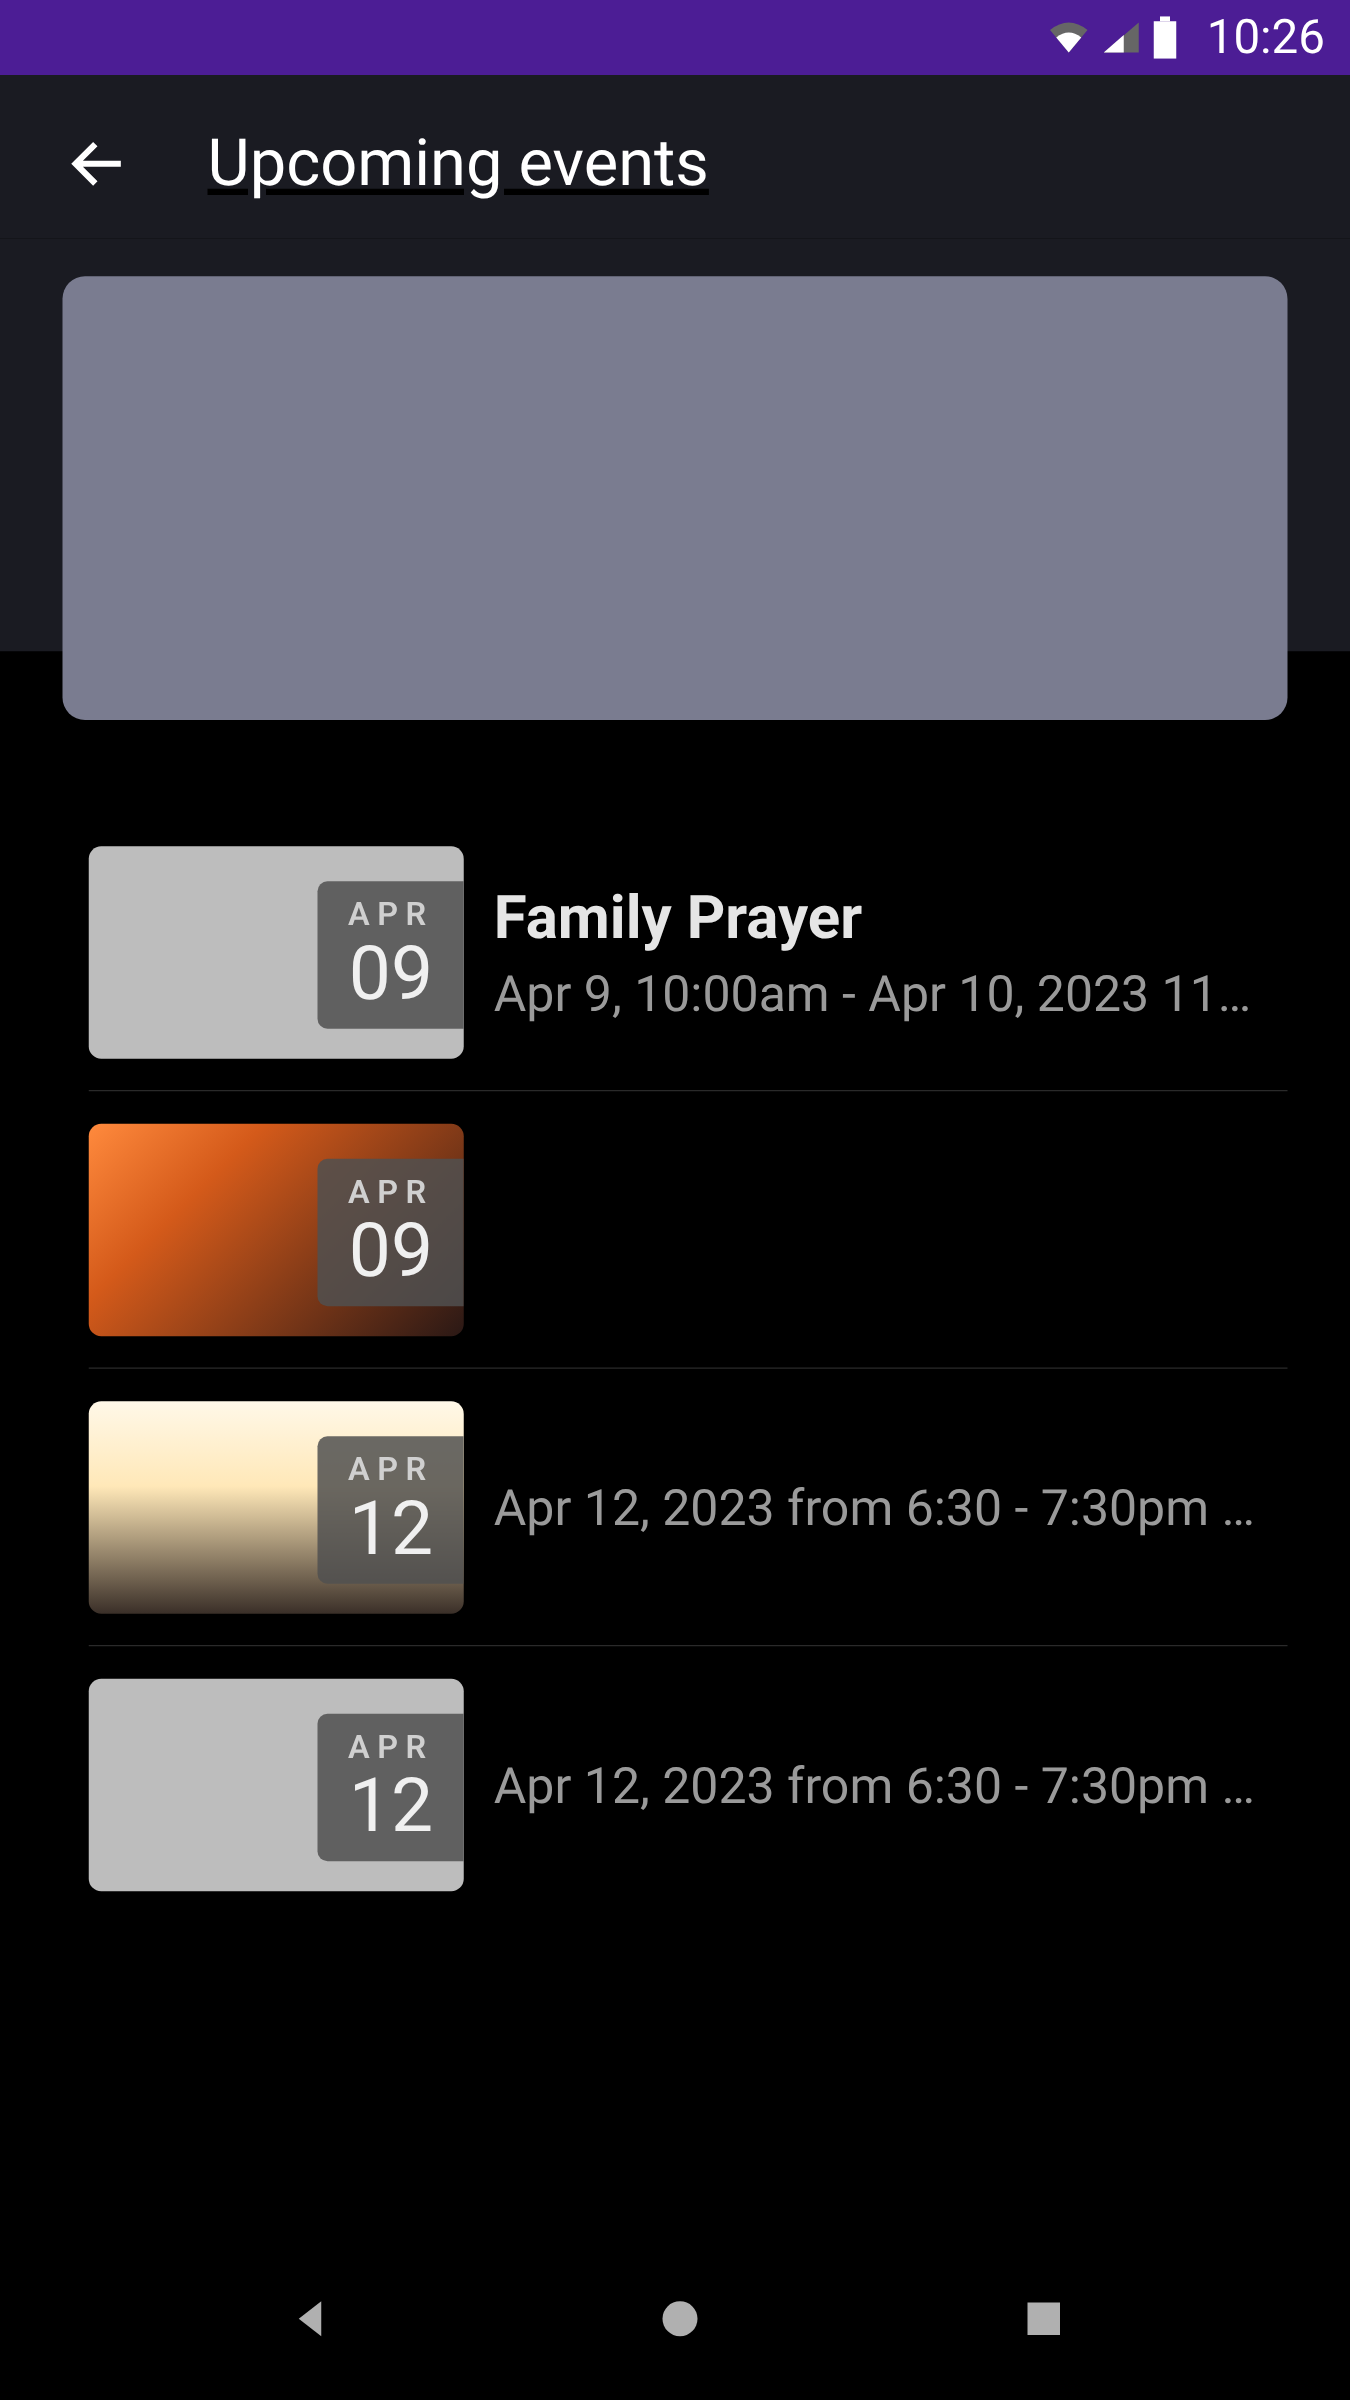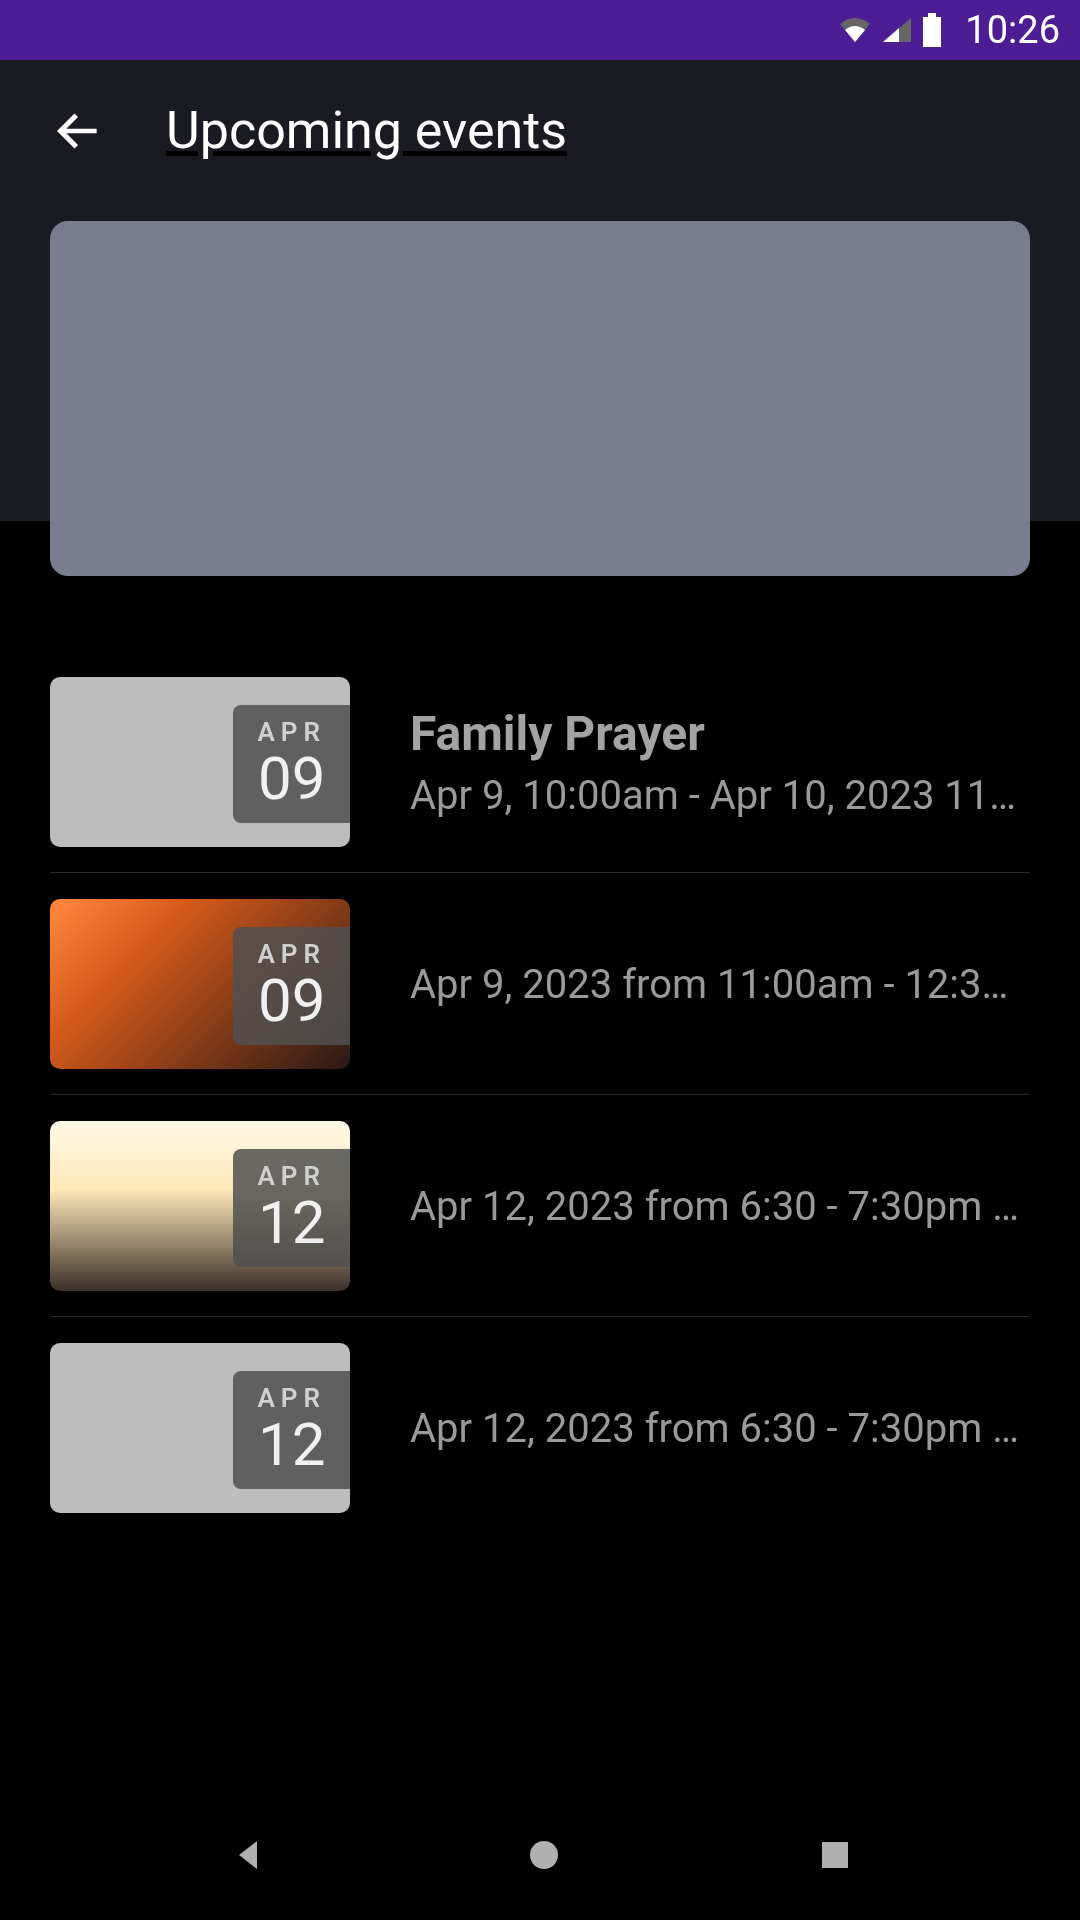--- a/index.html
+++ b/index.html
@@ -71,23 +71,24 @@
       border-radius: 18px;
     }
     .events-list {
       background: #000;
       padding-top: 130px;
     }
     .event-item {
       display: flex;
       align-items: center;
       padding: 26px 50px 26px 50px;
-      gap: 60px;
+      gap: 24px;
       position: relative;
       cursor: pointer;
+      margin-left: 21px;
     }
     .event-item::after {
       content: '';
       position: absolute;
       bottom: 0;
       left: 50px;
       right: 50px;
       height: 1px;
       background: #2a2a2a;
     }
@@ -130,21 +131,21 @@
       font-size: 60px;
       font-weight: 400;
       line-height: 1;
       margin-top: 2px;
     }
     .event-info {
       flex: 1;
       min-width: 0;
     }
     .event-title {
-      color: #a3a3a3;
+      color: #e5e5e5;
       font-size: 48px;
       font-weight: 700;
       margin-bottom: 10px;
     }
     .event-subtitle {
       color: #9a9a9a;
       font-size: 40px;
       font-weight: 400;
       white-space: nowrap;
       overflow: hidden;
@@ -226,21 +227,20 @@
   </div>
 
   <div class="event-item">
     <div class="event-thumb worship-bg">
       <div class="date-badge">
         <div class="date-month">APR</div>
         <div class="date-day">09</div>
       </div>
     </div>
     <div class="event-info">
-      <div class="event-subtitle">Apr 9, 2023 from 11:00am - 12:3…</div>
     </div>
   </div>
 
   <div class="event-item">
     <div class="event-thumb youth-bg">
       <div class="date-badge">
         <div class="date-month">APR</div>
         <div class="date-day">12</div>
       </div>
     </div>

